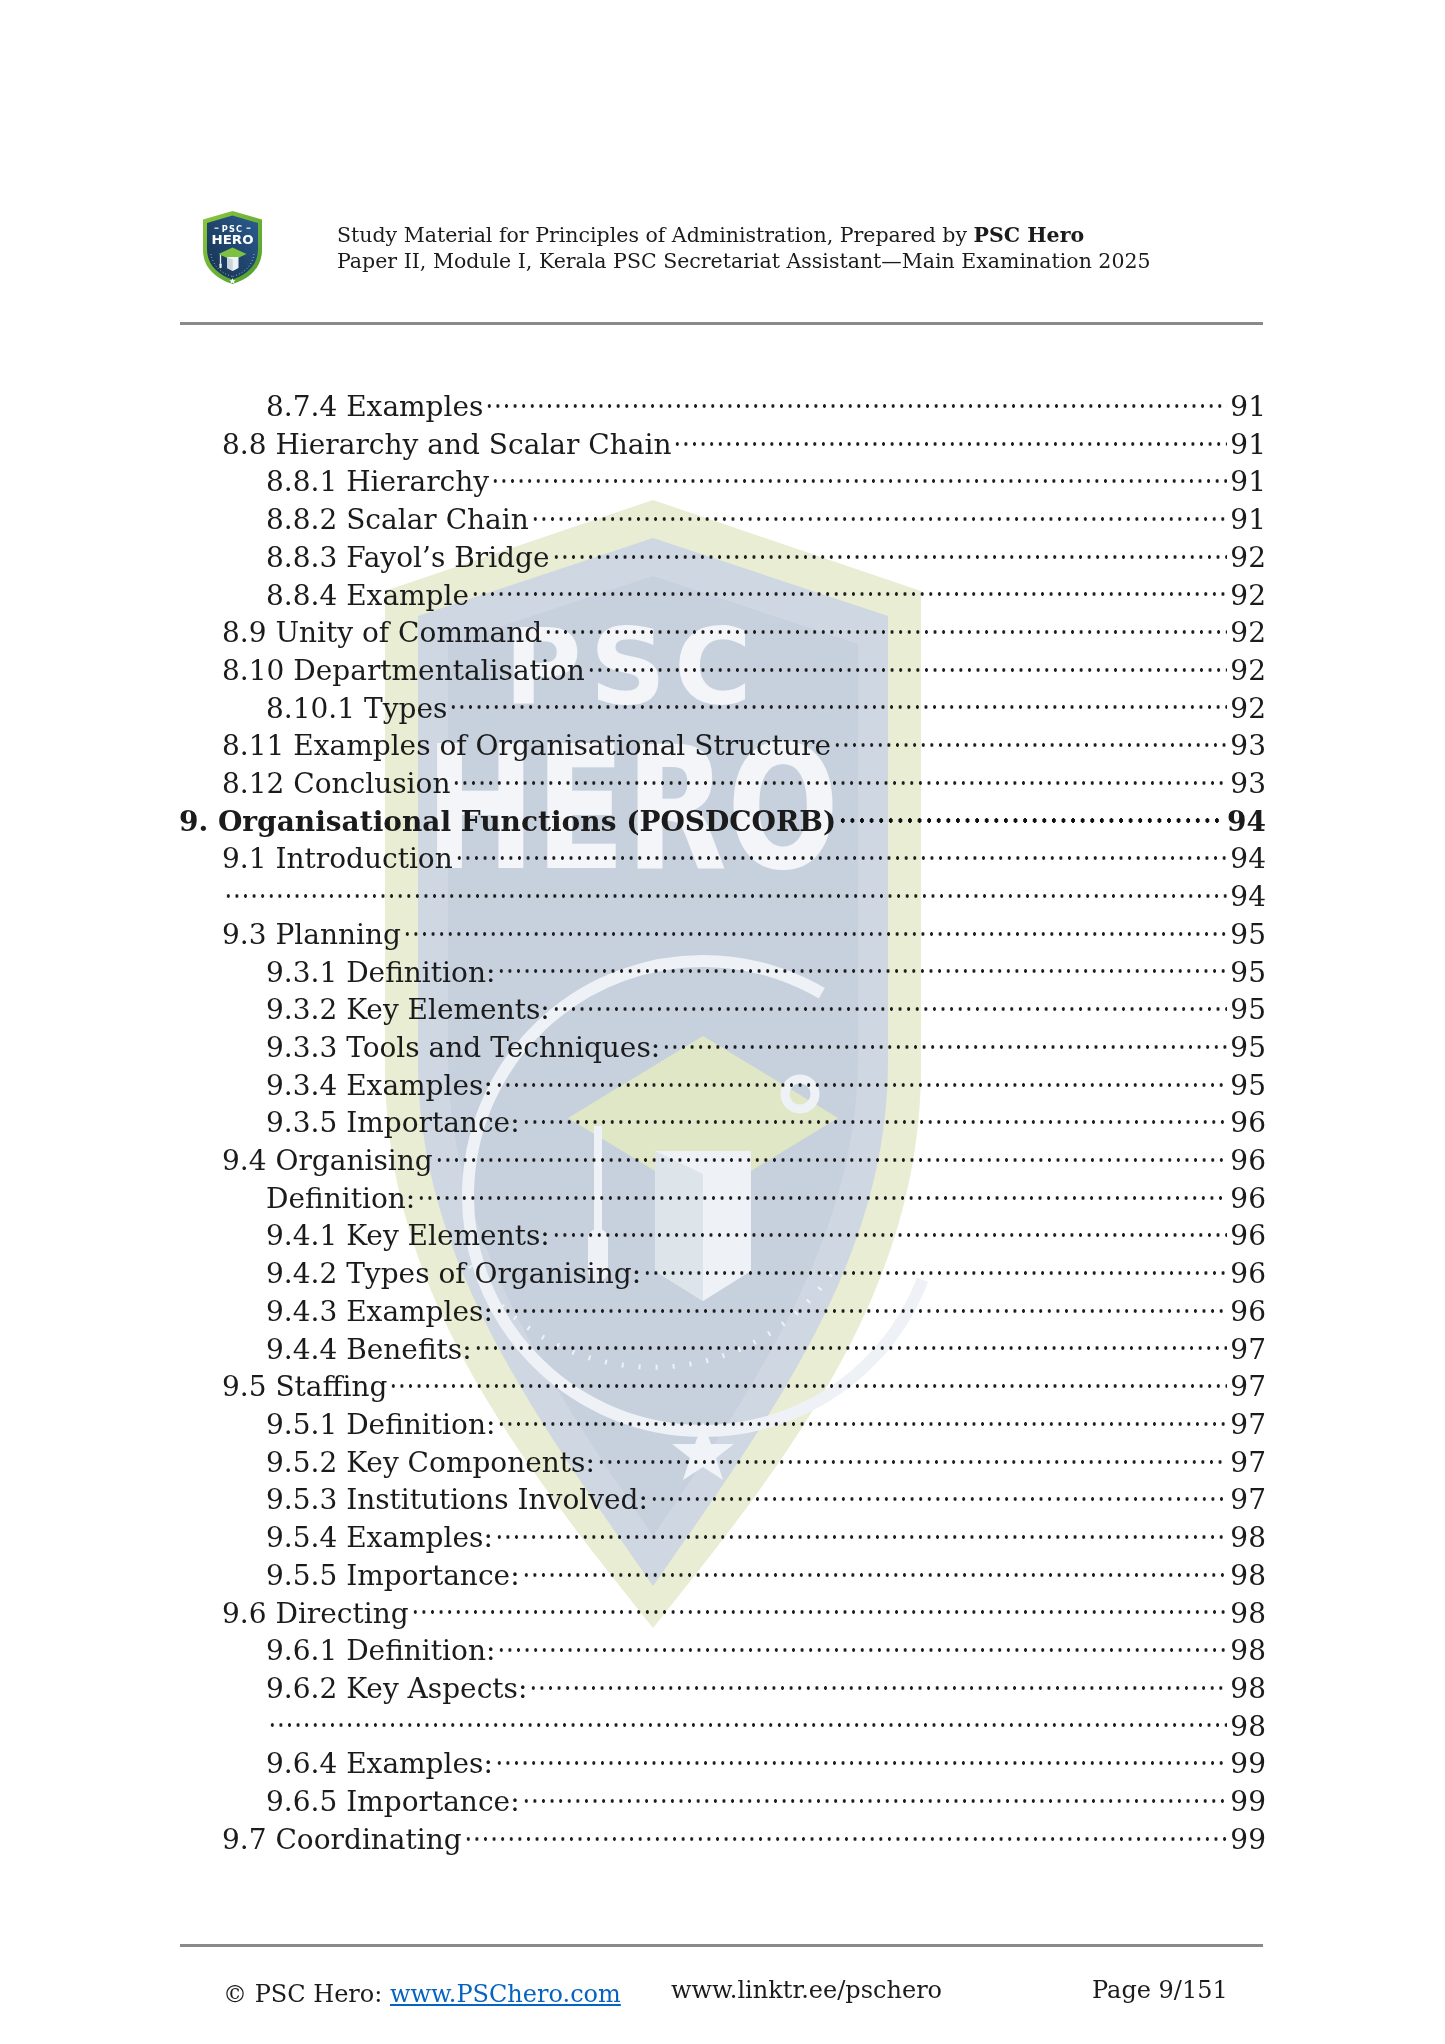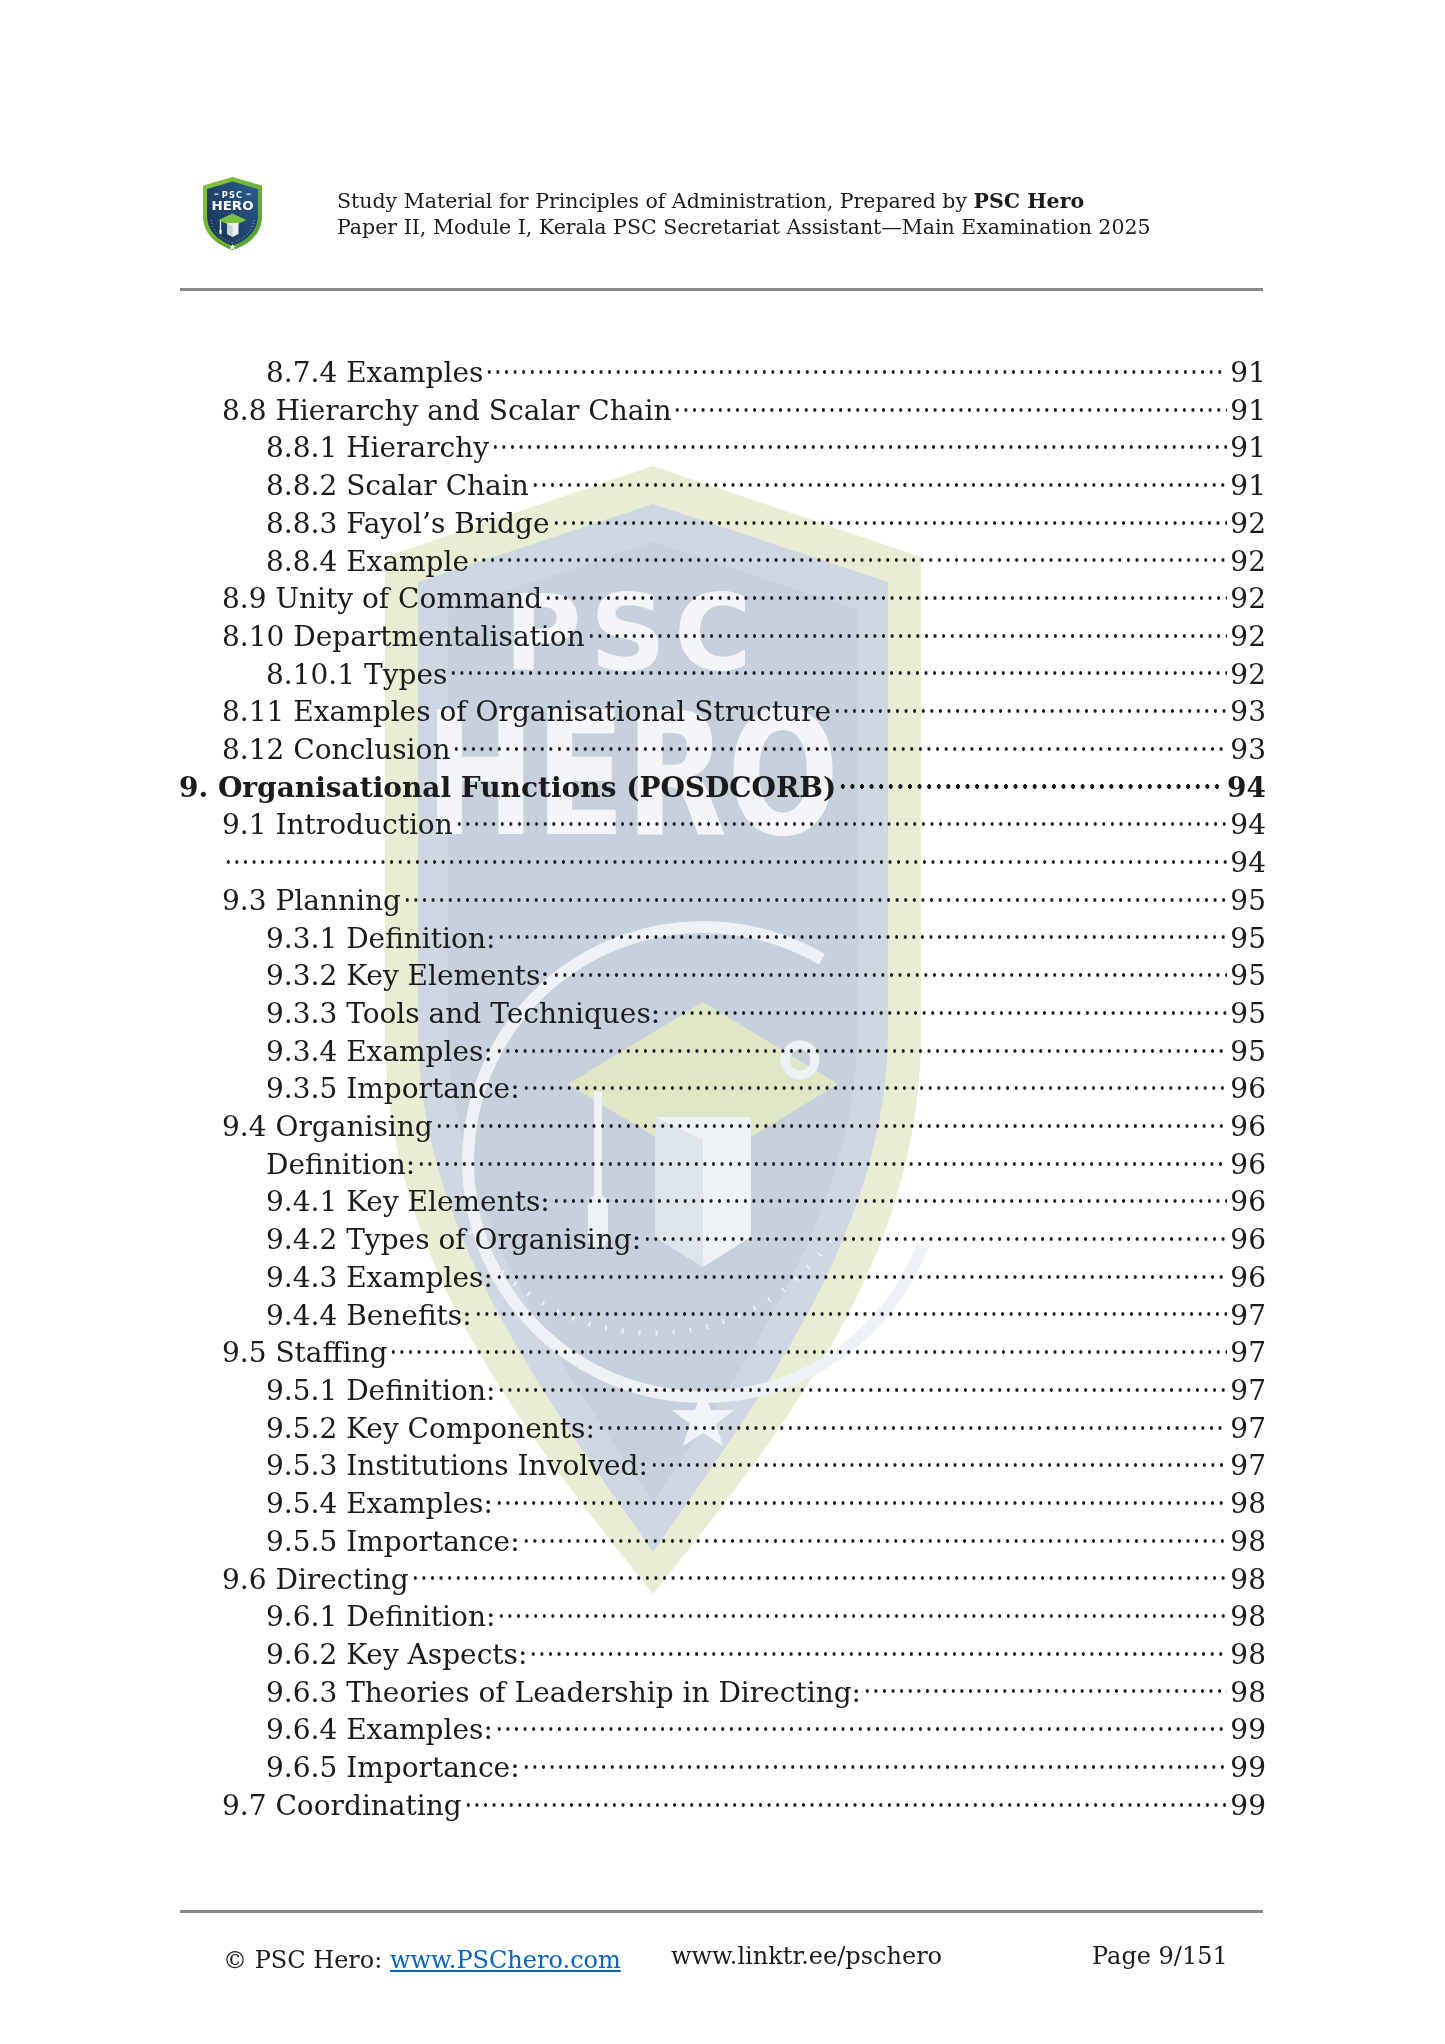--- a/index.html
+++ b/index.html
@@ -2,21 +2,21 @@
 <html style="--link: #0563C1;"><head>
 <meta charset="utf-8">
 <style>
   html,body{margin:0;padding:0;}
   body{
     width:1445px;height:2044px;position:relative;overflow:hidden;
     background:#ffffff;
     font-family:"DejaVu Serif","Liberation Serif",serif;
     color:#1b1b1b;
   }
-  .page{position:absolute;inset:0;}
+  .page{position:absolute;inset:0;margin-top:34px;}
 
   
   .logo{position:absolute;left:201px;top:176px;width:63px;height:75px;}
   .header-text{
     position:absolute;left:337px;top:189px;
     font-size:20.5px;line-height:25.5px;white-space:nowrap;
   }
   .header-text b{font-weight:700;}
 
   .rule{position:absolute;left:180px;width:1083px;height:3px;background:#8a8a8a;border:none;margin:0;}
@@ -318,21 +318,20 @@
       <span class="toc-page">98</span>
     </div>
 
     <div class="toc-row lvl2">
       <span class="toc-label">9.6.2 Key Aspects:</span>
       <span class="toc-leader"></span>
       <span class="toc-page">98</span>
     </div>
 
     <div class="toc-row lvl2">
-      <span class="toc-label">9.6.3 Theories of Leadership in Directing:</span>
       <span class="toc-leader"></span>
       <span class="toc-page">98</span>
     </div>
 
     <div class="toc-row lvl2">
       <span class="toc-label">9.6.4 Examples:</span>
       <span class="toc-leader"></span>
       <span class="toc-page">99</span>
     </div>
 

